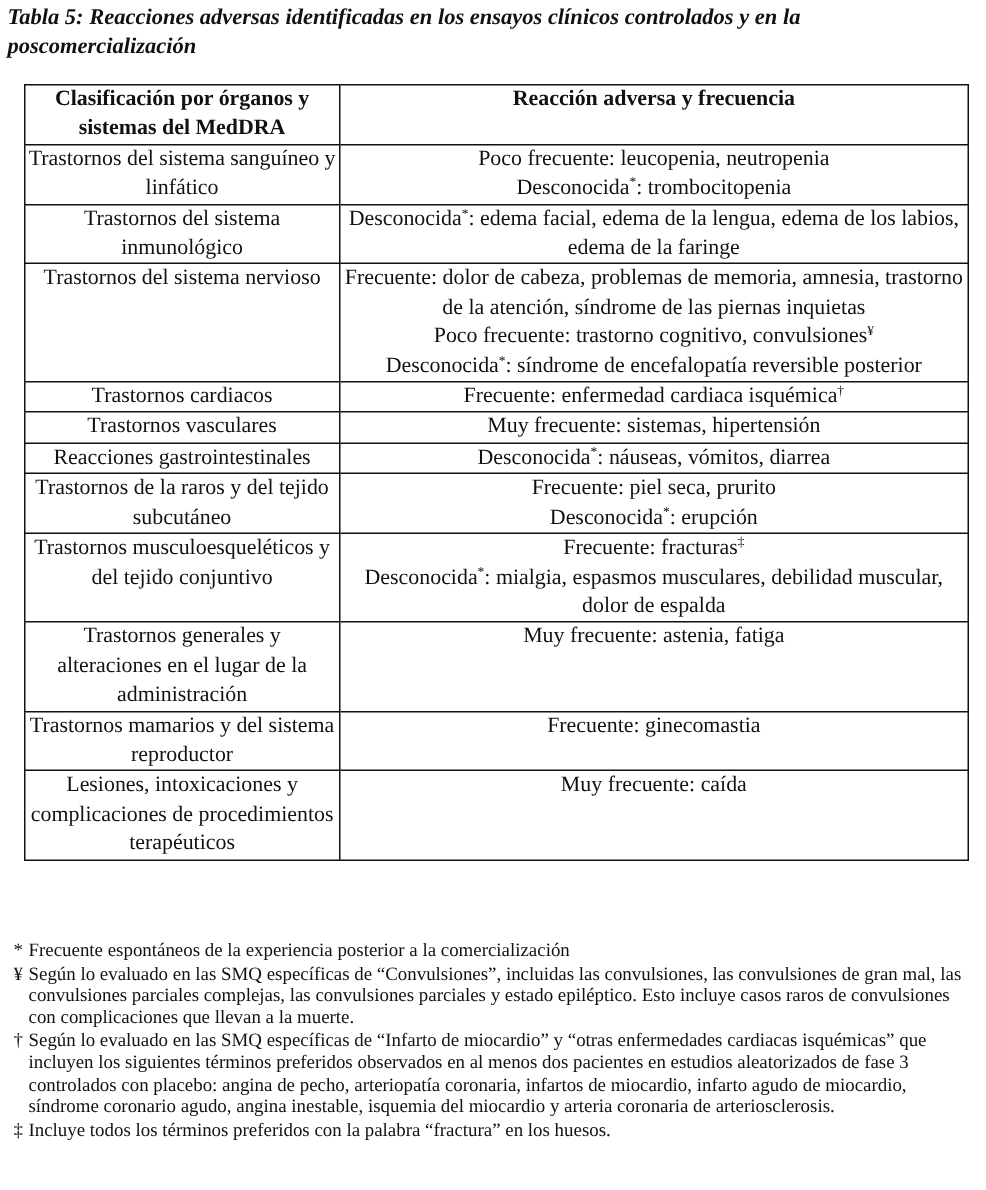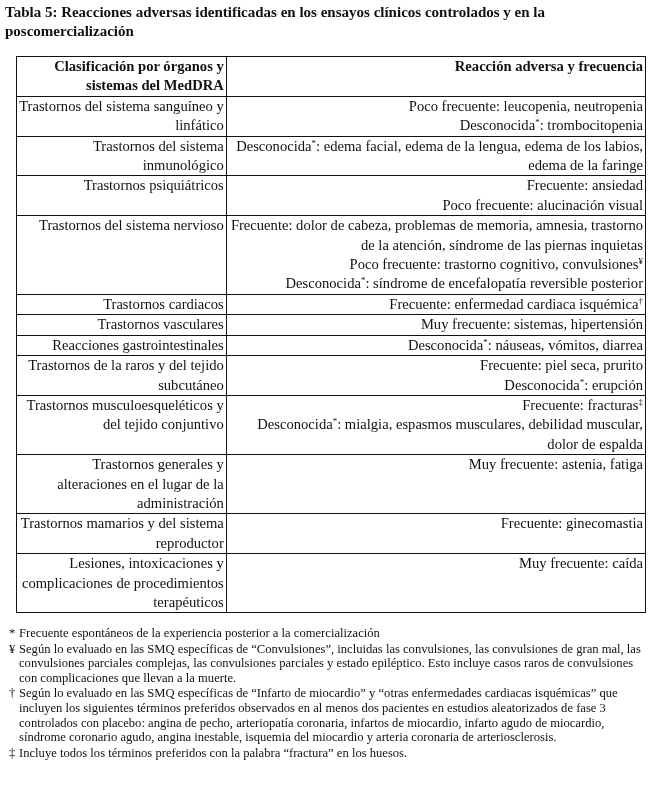--- a/index.html
+++ b/index.html
@@ -2,29 +2,29 @@
 <html><head>
 <meta charset="utf-8">
 <style>
   html, body { margin: 0; padding: 0; background: #ffffff; }
   body {
     width: 657px; height: 793px; overflow: hidden; position: relative;
     font-family: "Liberation Serif", "DejaVu Serif", serif; color: #111;
   }
   .title {
     position: absolute; left: 5px; top: 3px; width: 640px;
-    font-weight: bold; font-size: 15px; line-height: 19px;
+    font-weight: bold; font-size: 15px; line-height: 19px; font-style: italic;
   }
   table.main {
     position: absolute; left: 16px; top: 56px; width: 630px;
     border-collapse: collapse; font-size: 14.6px; line-height: 19.4px;
   }
   table.main td, table.main th {
     border: 1.6px solid #111; vertical-align: top; padding: 0 2px;
-    text-align: right;
+    text-align: center;
   }
   table.main th { font-weight: bold; }
   col.c1 { width: 210px; }
   col.c2 { width: 420px; }
   .line { display: block; white-space: nowrap; }
   .line.wrap { white-space: normal; }
   sup { font-size: 9px; line-height: 0; vertical-align: 5px; }
   .footnotes {
     position: absolute; left: 9px; top: 626px; width: 642px;
     font-size: 12.6px; line-height: 14.6px;
@@ -53,27 +53,20 @@
         <td>Trastornos del sistema sanguíneo y linfático</td>
         <td>
           <span class="line wrap"><span>Poco frecuente</span><span>: leucopenia, neutropenia</span></span>
           <span class="line wrap"><span>Desconocida</span><sup>*</sup><span>: trombocitopenia</span></span>
         </td>
       </tr>
       <tr>
         <td>Trastornos del sistema inmunológico</td>
         <td>
           <span class="line wrap"><span>Desconocida</span><sup>*</sup><span>: edema facial, edema de la lengua, edema de los labios, edema de la faringe</span></span>
-        </td>
-      </tr>
-      <tr>
-        <td>Trastornos psiquiátricos</td>
-        <td>
-          <span class="line wrap"><span>Frecuente</span><span>: ansiedad</span></span>
-          <span class="line wrap"><span>Poco frecuente</span><span>: alucinación visual</span></span>
         </td>
       </tr>
       <tr>
         <td>Trastornos del sistema nervioso</td>
         <td>
           <span class="line wrap"><span>Frecuente</span><span>: dolor de cabeza, problemas de memoria, amnesia, trastorno de la atención, síndrome de las piernas inquietas</span></span>
           <span class="line wrap"><span>Poco frecuente</span><span>: trastorno cognitivo, convulsiones</span><sup>¥</sup></span>
           <span class="line wrap"><span>Desconocida</span><sup>*</sup><span>: síndrome de encefalopatía reversible posterior</span></span>
         </td>
       </tr>

